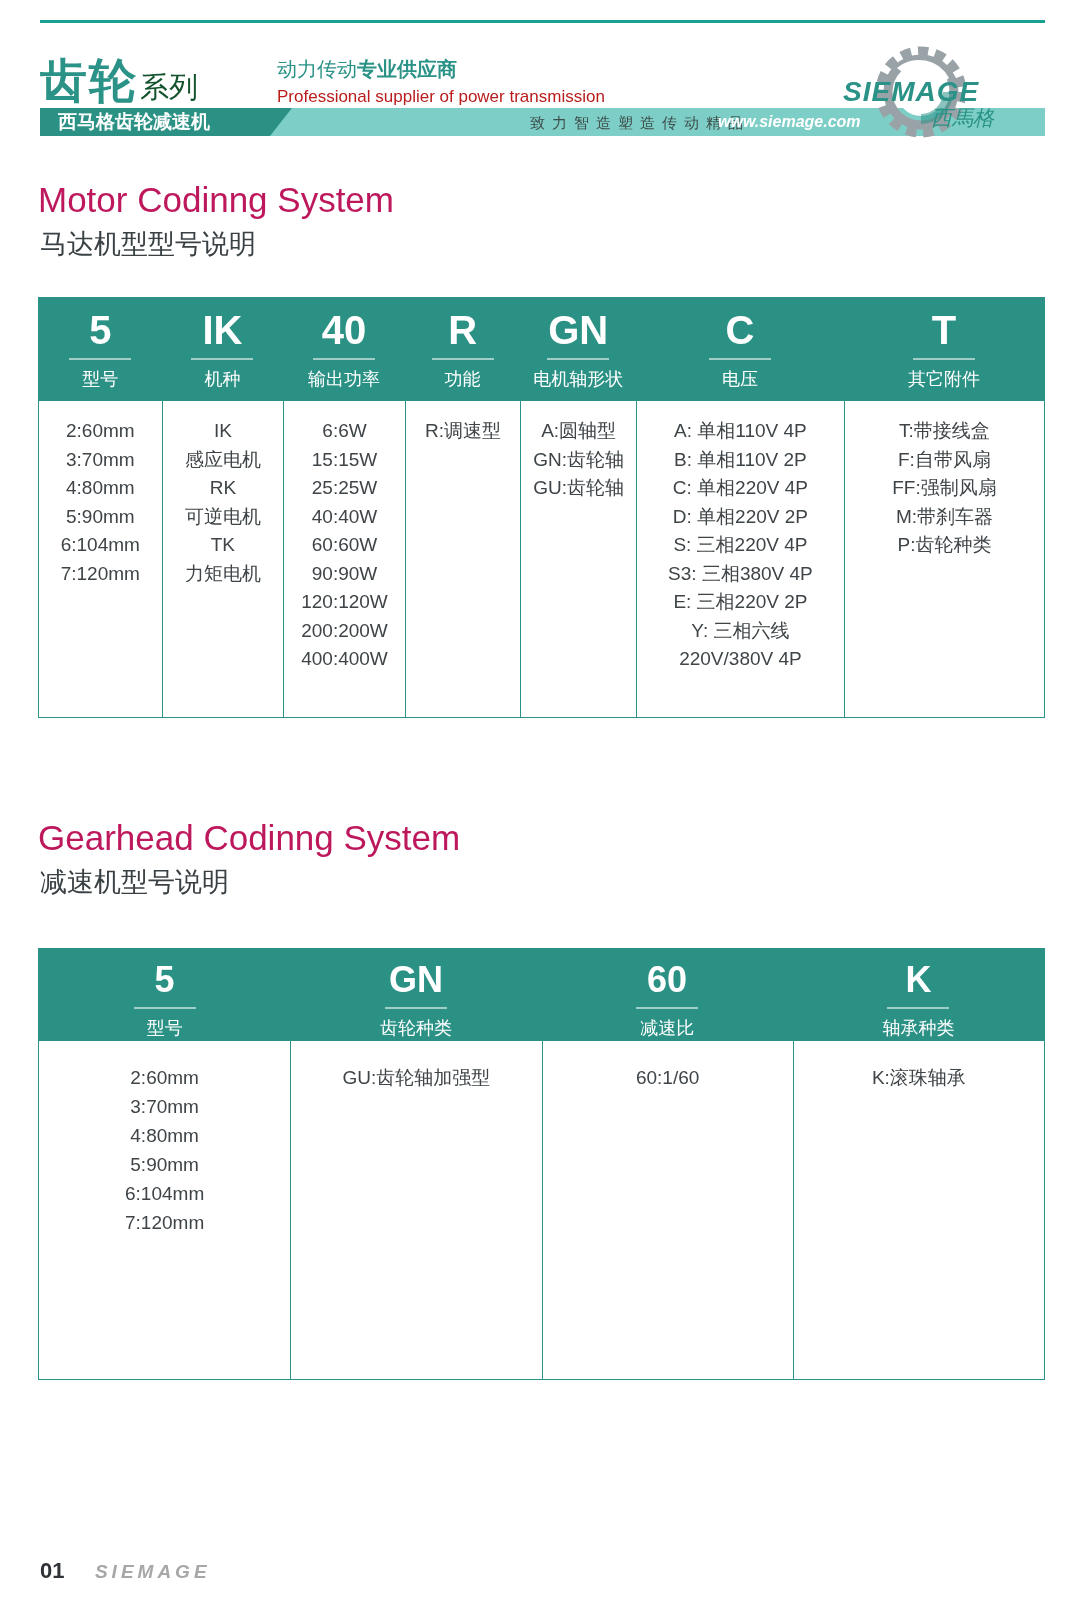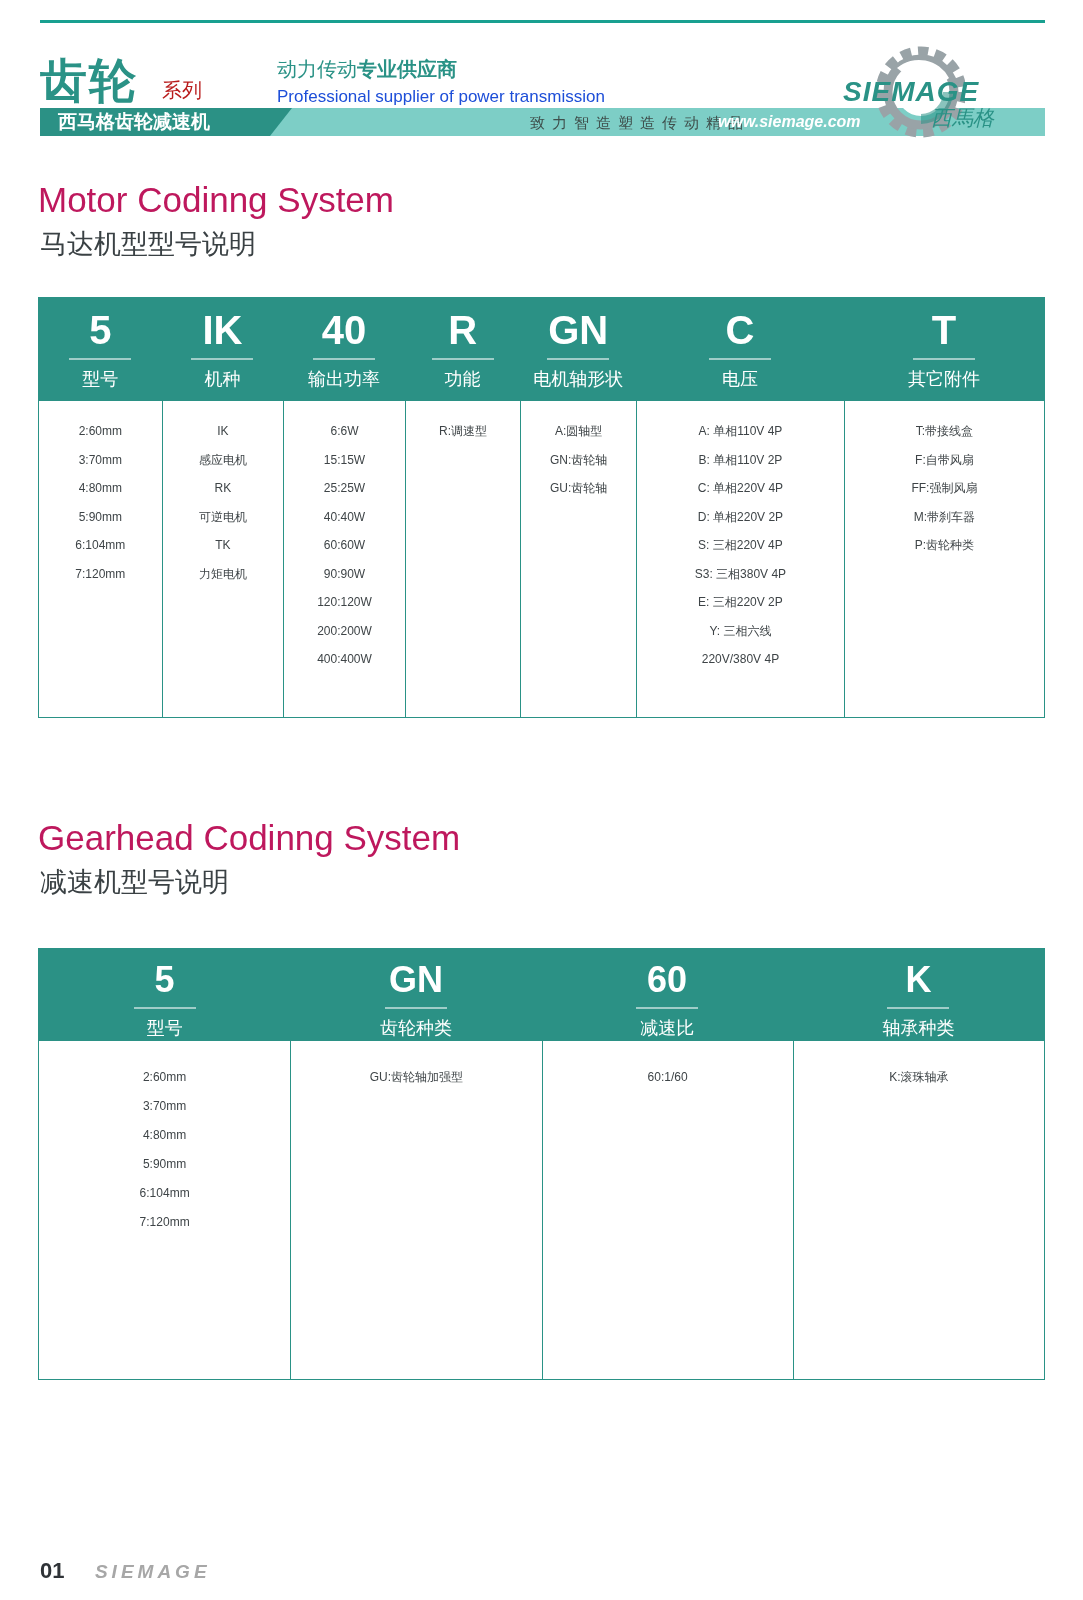--- a/index.html
+++ b/index.html
@@ -3,25 +3,25 @@
 <meta charset="utf-8">
 <style>
   html,body{margin:0;padding:0;background:#ffffff;}
   body{font-family:"Liberation Sans","DejaVu Sans",sans-serif;color:#3e4447;}
   .page{position:relative;width:1083px;height:1600px;background:#fff;overflow:hidden;margin:0 auto;}
 
   
   .top-rule{position:absolute;left:40px;width:1005px;top:20px;height:3px;background:#18a090;}
   .brand{position:absolute;left:40px;top:50px;white-space:nowrap;}
   .series-cn{font-size:47px;font-weight:bold;color:#2a9286;letter-spacing:2px;}
-  .series-suffix{font-size:20px;color:#b91c1c;margin-left:24px;}
+  .series-suffix{font-size:29px;color:#14532d;margin-left:2px;}
   .tagline{position:absolute;left:277px;top:56px;}
   .tagline-cn{font-size:20px;color:#2a9286;}
   .tagline-cn b{font-weight:bold;}
-  .tagline-en{font-size:17px;color:#1d4ed8;margin-top:4px;}
+  .tagline-en{font-size:17px;color:#b91c1c;margin-top:4px;}
   .band{position:absolute;left:40px;width:1005px;top:108px;height:28px;background:#7dcec6;}
   .band-dark{position:absolute;left:0;top:0;width:252px;height:100%;background:#2b9185;
     clip-path:polygon(0 0,100% 0,calc(100% - 22px) 100%,0 100%);
     color:#fff;font-weight:bold;font-size:19px;line-height:28px;padding-left:18px;box-sizing:border-box;}
   .band-slogan{position:absolute;left:490px;top:0;line-height:29px;font-size:15px;letter-spacing:7px;color:#3e4e4b;}
   .band-url{position:absolute;left:678px;top:0;line-height:28px;font-size:16px;font-style:italic;font-weight:bold;color:#fff;}
   .logo{position:absolute;left:843px;top:38px;width:210px;height:105px;z-index:5;}
   .logo svg{position:absolute;left:18px;top:2px;}
   .logo-text{position:absolute;left:0;top:38px;font-size:28px;font-weight:bold;font-style:italic;color:#2a9286;letter-spacing:1px;}
   .logo-cn{position:absolute;left:88px;top:66px;font-size:21px;font-style:italic;color:#2a9286;}
@@ -43,21 +43,21 @@
   .hcode{color:#fff;font-weight:bold;font-size:40px;line-height:44px;}
   #gear-table .hcode{font-size:36px;line-height:42px;}
   .hrule{width:62px;height:2px;background:rgba(255,255,255,0.55);margin:6px auto 7px auto;}
   .hlabel{color:#fff;font-size:18px;}
   .tbody{display:flex;background:#fff;}
   #motor-table .tbody{height:316px;}
   #gear-table .tbody{height:338px;}
   .bcell{box-sizing:border-box;text-align:center;padding-top:16px;}
   #gear-table .bcell{padding-top:22px;}
   .bcell + .bcell{border-left:1px solid #2a9286;}
-  .bitem{font-size:12px;line-height:28.5px;color:#3e4447;}
+  .bitem{font-size:19px;line-height:28.5px;color:#3e4447;}
   #gear-table .bitem{line-height:29px;}
 
   
   .footer{position:absolute;left:40px;top:1558px;white-space:nowrap;}
   .pageno{font-size:22px;font-weight:bold;color:#2f3337;}
   .footer-logo{font-size:19px;font-weight:bold;font-style:italic;color:#a7a7a7;letter-spacing:4px;margin-left:26px;}
 </style>
 </head>
 <body>
 

